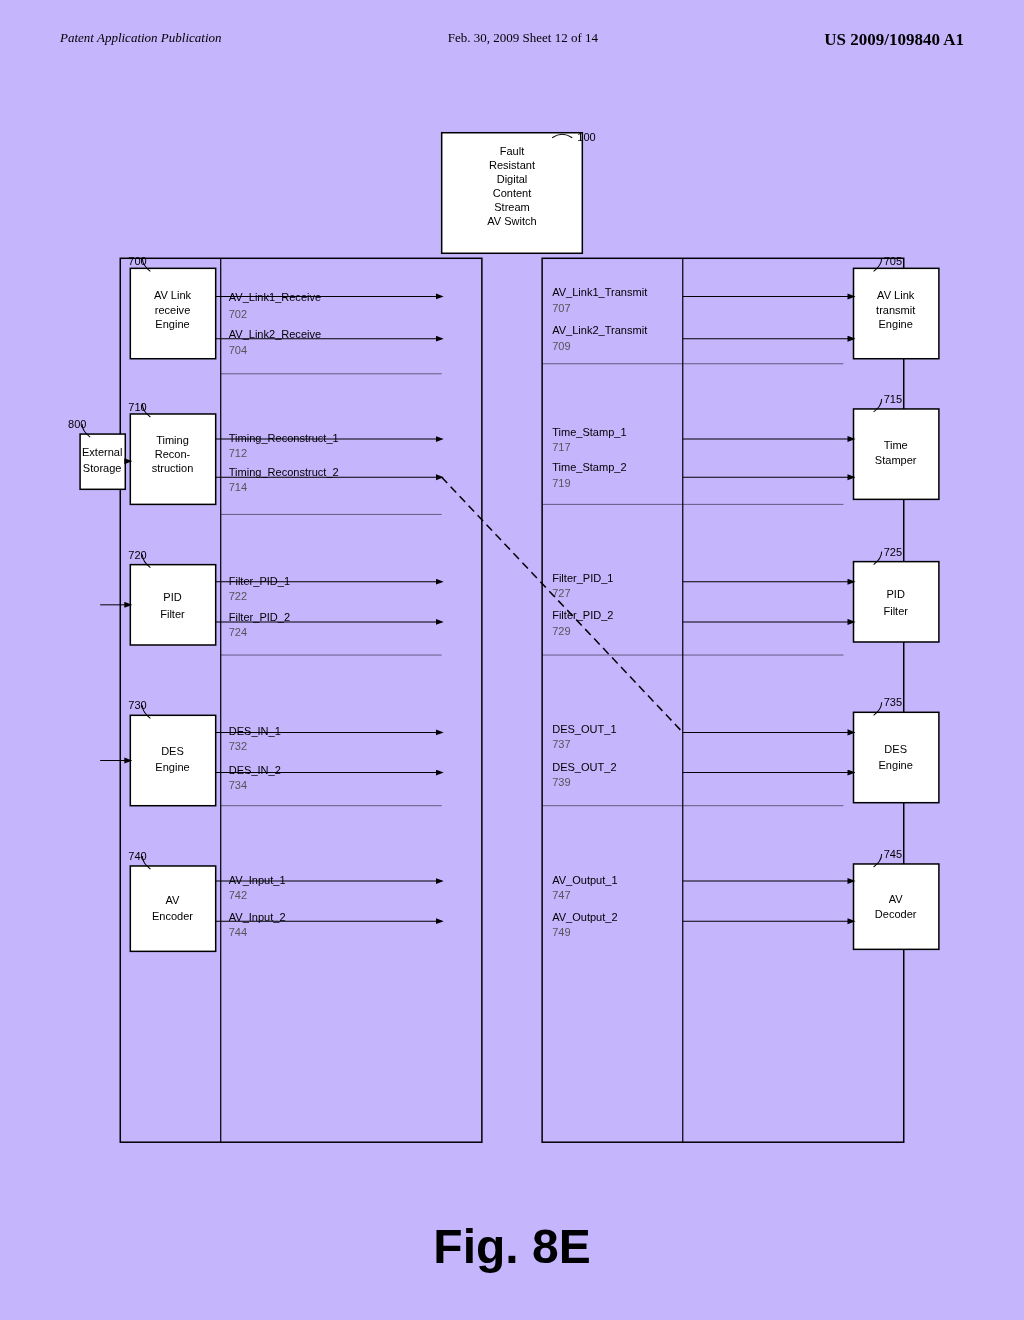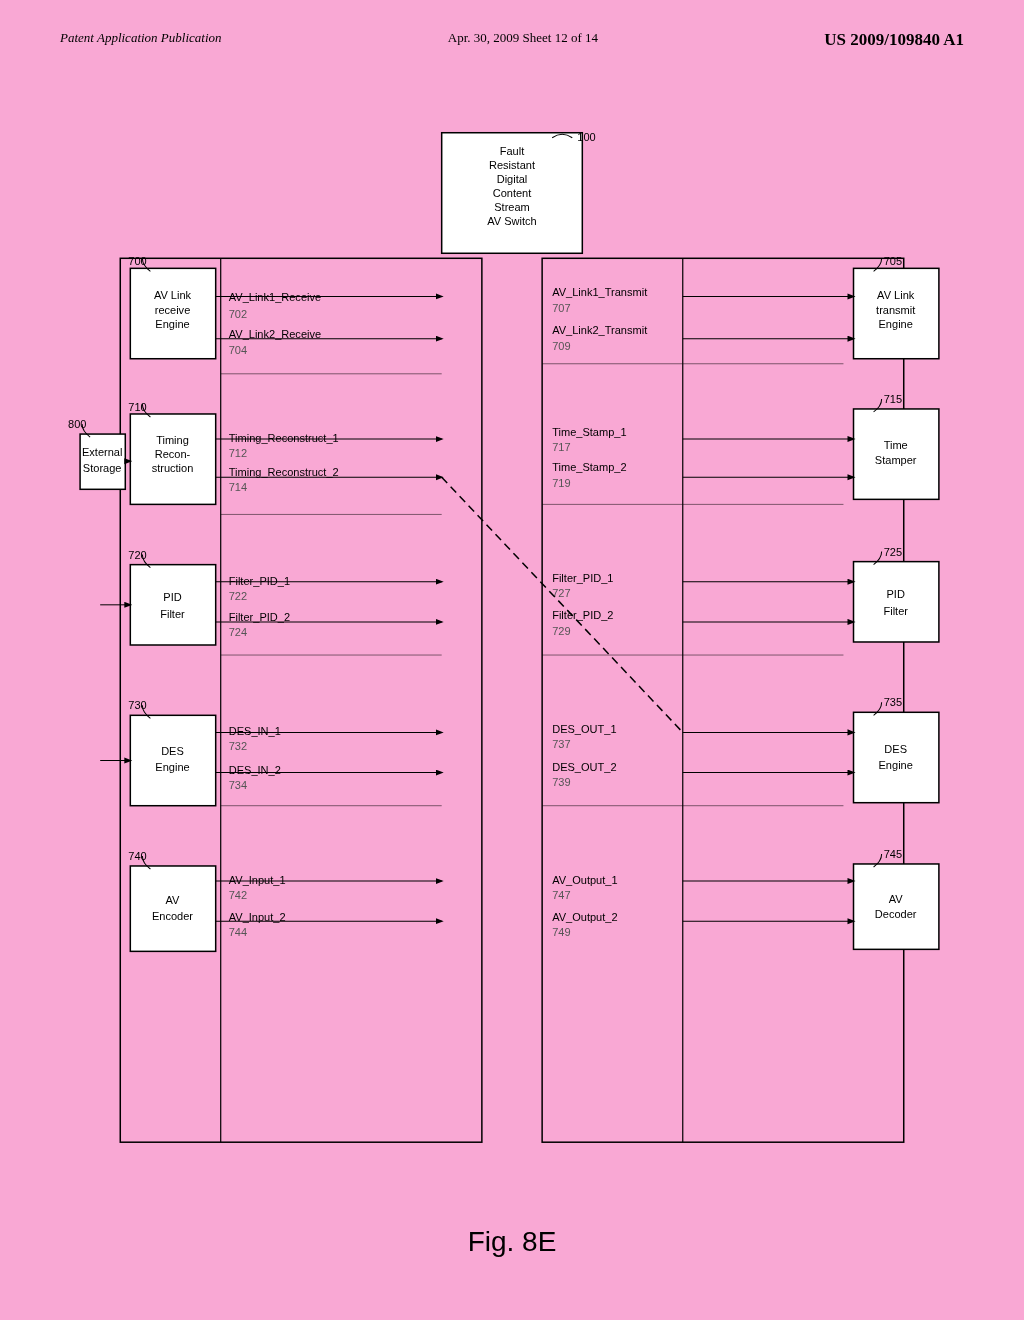--- a/index.html
+++ b/index.html
@@ -8,21 +8,21 @@
       font-family: 'Times New Roman', Times, serif;
       width: 1024px;
       min-height: 1320px;
       position: relative;
       overflow-x: hidden;
     }
 
     .page {
       width: 1024px;
       min-height: 1320px;
-      background: #f9a8d4;
+      background: #c4b5fd;
       padding: 30px 60px;
       position: relative;
     }
 
     .header {
       display: flex;
       justify-content: space-between;
       align-items: flex-start;
       font-size: 13px;
       margin-bottom: 40px;
@@ -54,33 +54,33 @@
     .diagram-svg {
       position: absolute;
       top: 0;
       left: 0;
       width: 100%;
       height: 100%;
     }
 
     .fig-label {
       text-align: center;
-      font-size: 28px;
-      font-weight: normal;
-      margin-top: 31px;
+      font-size: 48px;
+      font-weight: bold;
+      margin-top: 24px;
       font-family: Arial, sans-serif;
     }
   </style>
 </head>
 <body>
 
 <div class="page">
   <div class="header">
     <span class="header-left">Patent Application Publication</span>
-    <span class="header-center">Apr. 30, 2009  Sheet 12 of 14</span>
+    <span class="header-center">Feb. 30, 2009  Sheet 12 of 14</span>
     <span class="header-right">US 2009/109840 A1</span>
   </div>
 
   <div class="diagram-area">
     <svg class="diagram-svg" viewBox="0 0 900 1080" xmlns="http://www.w3.org/2000/svg" font-family="Arial, sans-serif" font-size="11">
 
       <rect x="380" y="30" width="140" height="120" fill="white" stroke="black" stroke-width="1.5"></rect>
       <text x="450" y="52" text-anchor="middle" font-size="11">Fault</text>
       <text x="450" y="66" text-anchor="middle" font-size="11">Resistant</text>
       <text x="450" y="80" text-anchor="middle" font-size="11">Digital</text>

